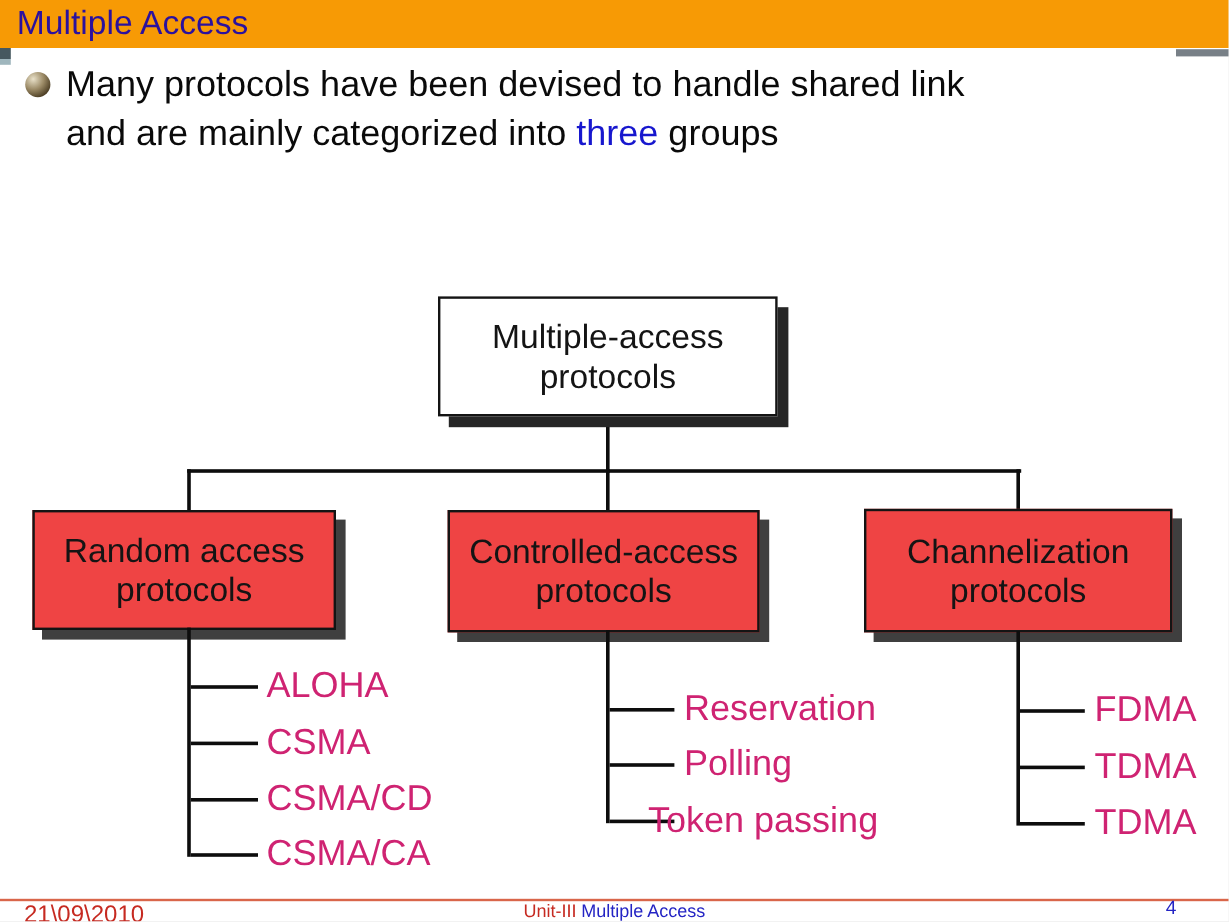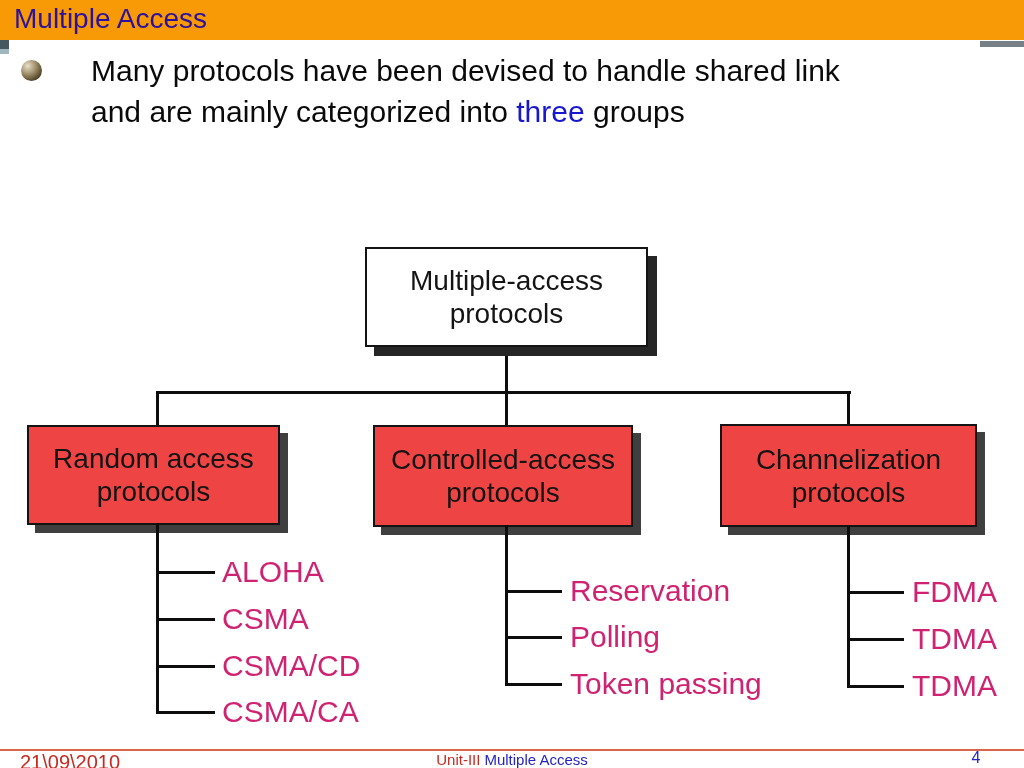--- a/index.html
+++ b/index.html
@@ -24,21 +24,21 @@
     position:absolute;left:980px;top:41px;width:44px;height:6px;
     background:#788087;
   }
   
   .bullet-sphere{
     position:absolute;left:21px;top:60px;width:21px;height:21px;border-radius:50%;
     background:radial-gradient(circle at 32% 28%, #E8E0C8, #9B8A66 42%, #4A3C22 78%, #241C0E 100%);
   }
   .bullet-text{
     position:absolute;left:55px;top:50px;width:930px;
-    font-size:30px;line-height:41px;color:#0A0A0A;margin-left:36px;
+    font-size:30px;line-height:41px;color:#0A0A0A;
   }
   .bullet-text .hl{color:#1717CE;}
   
   .node{
     position:absolute;display:flex;flex-direction:column;justify-content:center;
     text-align:center;
     border:2px solid #141414;box-sizing:border-box;
     font-size:28px;line-height:33px;color:#141414;
   }
   .node--root{
@@ -113,21 +113,21 @@
   <span class="leaf" style="left:222px;top:603px;">CSMA</span>
   <span class="leaf" style="left:222px;top:650px;">CSMA/CD</span>
   <span class="leaf" style="left:222px;top:696px;">CSMA/CA</span>
 
   <div class="line" style="left:505px;top:525px;width:3px;height:161px;"></div>
   <div class="line" style="left:508px;top:590px;width:54px;height:3px;"></div>
   <div class="line" style="left:508px;top:636px;width:54px;height:3px;"></div>
   <div class="line" style="left:508px;top:683px;width:54px;height:3px;"></div>
   <span class="leaf" style="left:570px;top:575px;">Reservation</span>
   <span class="leaf" style="left:570px;top:621px;">Polling</span>
-  <span class="leaf" style="left:570px;top:668px;">Token passing</span>
+  <span class="leaf" style="left:540px;top:668px;">Token passing</span>
 
   <div class="line" style="left:847px;top:526px;width:3px;height:162px;"></div>
   <div class="line" style="left:850px;top:591px;width:54px;height:3px;"></div>
   <div class="line" style="left:850px;top:638px;width:54px;height:3px;"></div>
   <div class="line" style="left:850px;top:685px;width:54px;height:3px;"></div>
   <span class="leaf" style="left:912px;top:576px;">FDMA</span>
   <span class="leaf" style="left:912px;top:623px;">TDMA</span>
   <span class="leaf" style="left:912px;top:670px;">TDMA</span>
 
   <div class="footer-line"></div>

